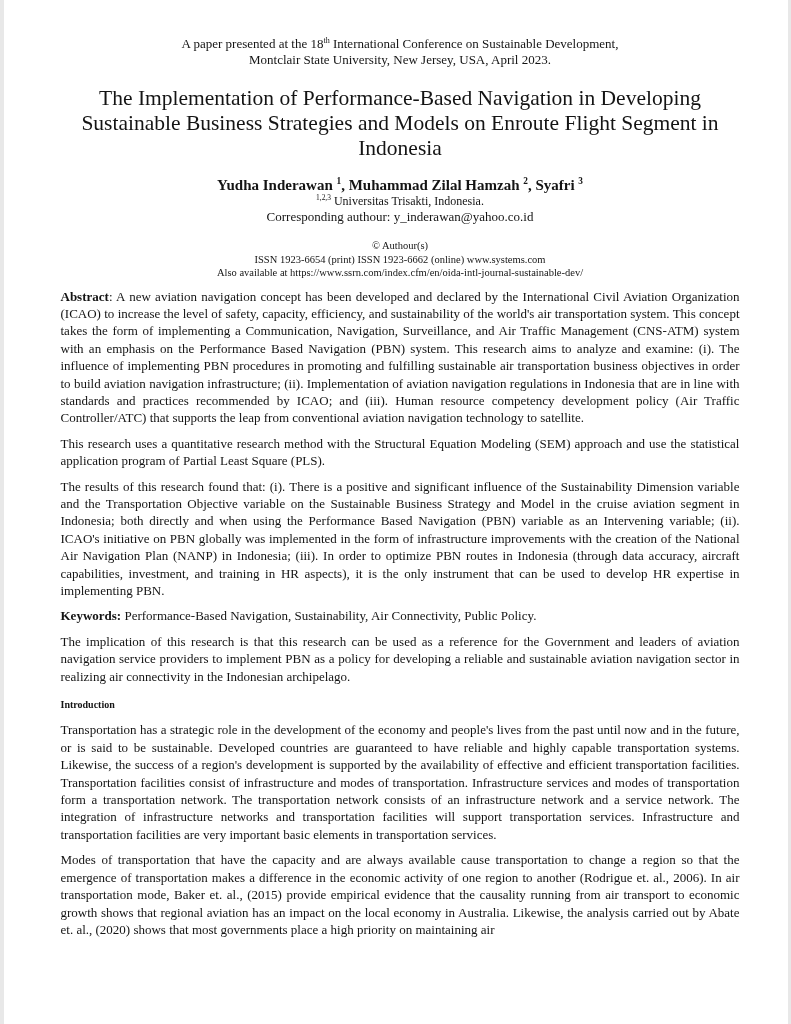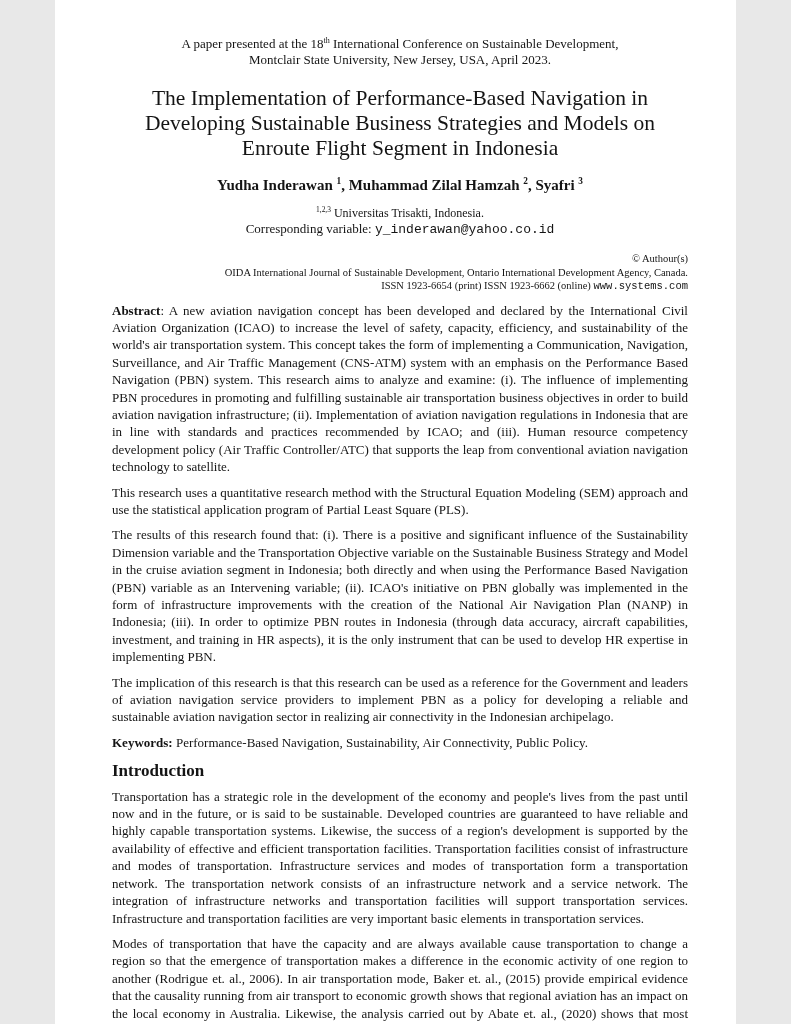--- a/index.html
+++ b/index.html
@@ -1,72 +1,72 @@
 <!DOCTYPE html>
 <html><head>
 <meta charset="utf-8">
 <style>
   html, body { margin: 0; padding: 0; background: #e8e8e8; }
   .page {
-    width: 681px;
+    width: 784px;
     height: 1024px;
     margin: 0 auto;
     background: #ffffff;
     box-sizing: border-box;
     padding: 36px 48px 0 57px;
     font-family: "Liberation Serif", "DejaVu Serif", serif;
     color: #141414;
     overflow: hidden;
   }
-  p { margin: 0; text-align: right; }
+  p { margin: 0; }
   sup { font-size: 0.62em; vertical-align: super; line-height: 0; }
   .conf { text-align: center; font-size: 13px; line-height: 16px; }
   .title {
     margin: 18px 0 0;
     text-align: center;
     font-size: 21.5px;
     line-height: 25px;
     font-weight: 400;
     padding: 0 6px;
   }
-  .authors { margin: 15px 0 12px; text-align: center; font-size: 15px; line-height: 18px; font-weight: 700; }
+  .authors { margin: 15px 0 0; text-align: center; font-size: 15px; line-height: 18px; font-weight: 700; }
   .affil { margin: 0; text-align: center; font-size: 12px; line-height: 14px; font-family: Liberation Serif, serif; }
   .corr { margin: 1px 0 0; text-align: center; font-size: 13px; line-height: 15px; }
   .imprint { margin-top: 15px; text-align: center; font-size: 10.5px; line-height: 13.5px; }
   .body-p { margin: 8px 0 0; font-size: 13px; line-height: 17.4px; text-align: justify; }
   .abstract-start { }
-  .section-heading { margin: 11px 0 0; font-size: 17px; line-height: 17.4px; font-weight: 700; text-align: left; }
-  .plain-link { color: inherit; text-decoration: none; cursor: pointer; font-family: Liberation Mono, monospace; }
+  .section-heading { margin: 11px 0 0; font-size: 10px; line-height: 17.4px; font-weight: 700; text-align: left; }
+  .plain-link { color: inherit; text-decoration: none; cursor: pointer; }
   b { font-weight: 700; }
 </style>
 </head>
 <body>
 
 <div class="page">
 
   <p class="conf"><span>A paper presented at the 18</span><sup>th</sup><span> International Conference on Sustainable Development,</span></p>
   <p class="conf">Montclair State University, New Jersey, USA, April 2023.</p>
 
   <h1 class="title">The Implementation of Performance-Based Navigation in Developing Sustainable Business Strategies and Models on Enroute Flight Segment in Indonesia</h1>
 
   <p class="authors"><span>Yudha Inderawan </span><sup>1</sup><span>, </span><span>Muhammad Zilal Hamzah </span><sup>2</sup><span>, </span><span>Syafri </span><sup>3</sup></p>
 
   <p class="affil"><sup>1,2,3</sup><span> Universitas Trisakti, Indonesia.</span></p>
 
-  <p class="corr"><span>Corresponding variable: </span><span class="plain-link">y_inderawan@yahoo.co.id</span></p>
+  <p class="corr"><span>Corresponding authour: </span><span class="plain-link">y_inderawan@yahoo.co.id</span></p>
 
   <div class="imprint">
     <p>© Authour(s)</p>
-    <p>OIDA International Journal of Sustainable Development, Ontario International Development Agency, Canada.</p>
     <p><span>ISSN 1923-6654 (print) ISSN 1923-6662 (online) </span><span class="plain-link">www.systems.com</span></p>
+    <p><span>Also available at </span><span class="plain-link">https://www.ssrn.com/index.cfm/en/oida-intl-journal-sustainable-dev/</span></p>
   </div>
 
   <p class="body-p abstract-start"><b>Abstract</b><span>: A new aviation navigation concept has been developed and declared by the International Civil Aviation Organization (ICAO) to increase the level of safety, capacity, efficiency, and sustainability of the world's air transportation system. This concept takes the form of implementing a Communication, Navigation, Surveillance, and Air Traffic Management (CNS-ATM) system with an emphasis on the Performance Based Navigation (PBN) system. This research aims to analyze and examine: (i). The influence of implementing PBN procedures in promoting and fulfilling sustainable air transportation business objectives in order to build aviation navigation infrastructure; (ii). Implementation of aviation navigation regulations in Indonesia that are in line with standards and practices recommended by ICAO; and (iii). Human resource competency development policy (Air Traffic Controller/ATC) that supports the leap from conventional aviation navigation technology to satellite.</span></p>
   <p class="body-p">This research uses a quantitative research method with the Structural Equation Modeling (SEM) approach and use the statistical application program of Partial Least Square (PLS).</p>
   <p class="body-p">The results of this research found that: (i). There is a positive and significant influence of the Sustainability Dimension variable and the Transportation Objective variable on the Sustainable Business Strategy and Model in the cruise aviation segment in Indonesia; both directly and when using the Performance Based Navigation (PBN) variable as an Intervening variable; (ii). ICAO's initiative on PBN globally was implemented in the form of infrastructure improvements with the creation of the National Air Navigation Plan (NANP) in Indonesia; (iii). In order to optimize PBN routes in Indonesia (through data accuracy, aircraft capabilities, investment, and training in HR aspects), it is the only instrument that can be used to develop HR expertise in implementing PBN.</p>
+  <p class="body-p"><b>Keywords:</b><span> Performance-Based Navigation, Sustainability, Air Connectivity, Public Policy.</span></p>
   <p class="body-p">The implication of this research is that this research can be used as a reference for the Government and leaders of aviation navigation service providers to implement PBN as a policy for developing a reliable and sustainable aviation navigation sector in realizing air connectivity in the Indonesian archipelago.</p>
-  <p class="body-p"><b>Keywords:</b><span> Performance-Based Navigation, Sustainability, Air Connectivity, Public Policy.</span></p>
 
   <h2 class="section-heading">Introduction</h2>
   <p class="body-p">Transportation has a strategic role in the development of the economy and people's lives from the past until now and in the future, or is said to be sustainable. Developed countries are guaranteed to have reliable and highly capable transportation systems. Likewise, the success of a region's development is supported by the availability of effective and efficient transportation facilities. Transportation facilities consist of infrastructure and modes of transportation. Infrastructure services and modes of transportation form a transportation network. The transportation network consists of an infrastructure network and a service network. The integration of infrastructure networks and transportation facilities will support transportation services. Infrastructure and transportation facilities are very important basic elements in transportation services.</p>
   <p class="body-p">Modes of transportation that have the capacity and are always available cause transportation to change a region so that the emergence of transportation makes a difference in the economic activity of one region to another (Rodrigue et. al., 2006). In air transportation mode, Baker et. al., (2015) provide empirical evidence that the causality running from air transport to economic growth shows that regional aviation has an impact on the local economy in Australia. Likewise, the analysis carried out by Abate et. al., (2020) shows that most governments place a high priority on maintaining air</p>
 
 </div>
 
 </body></html>

